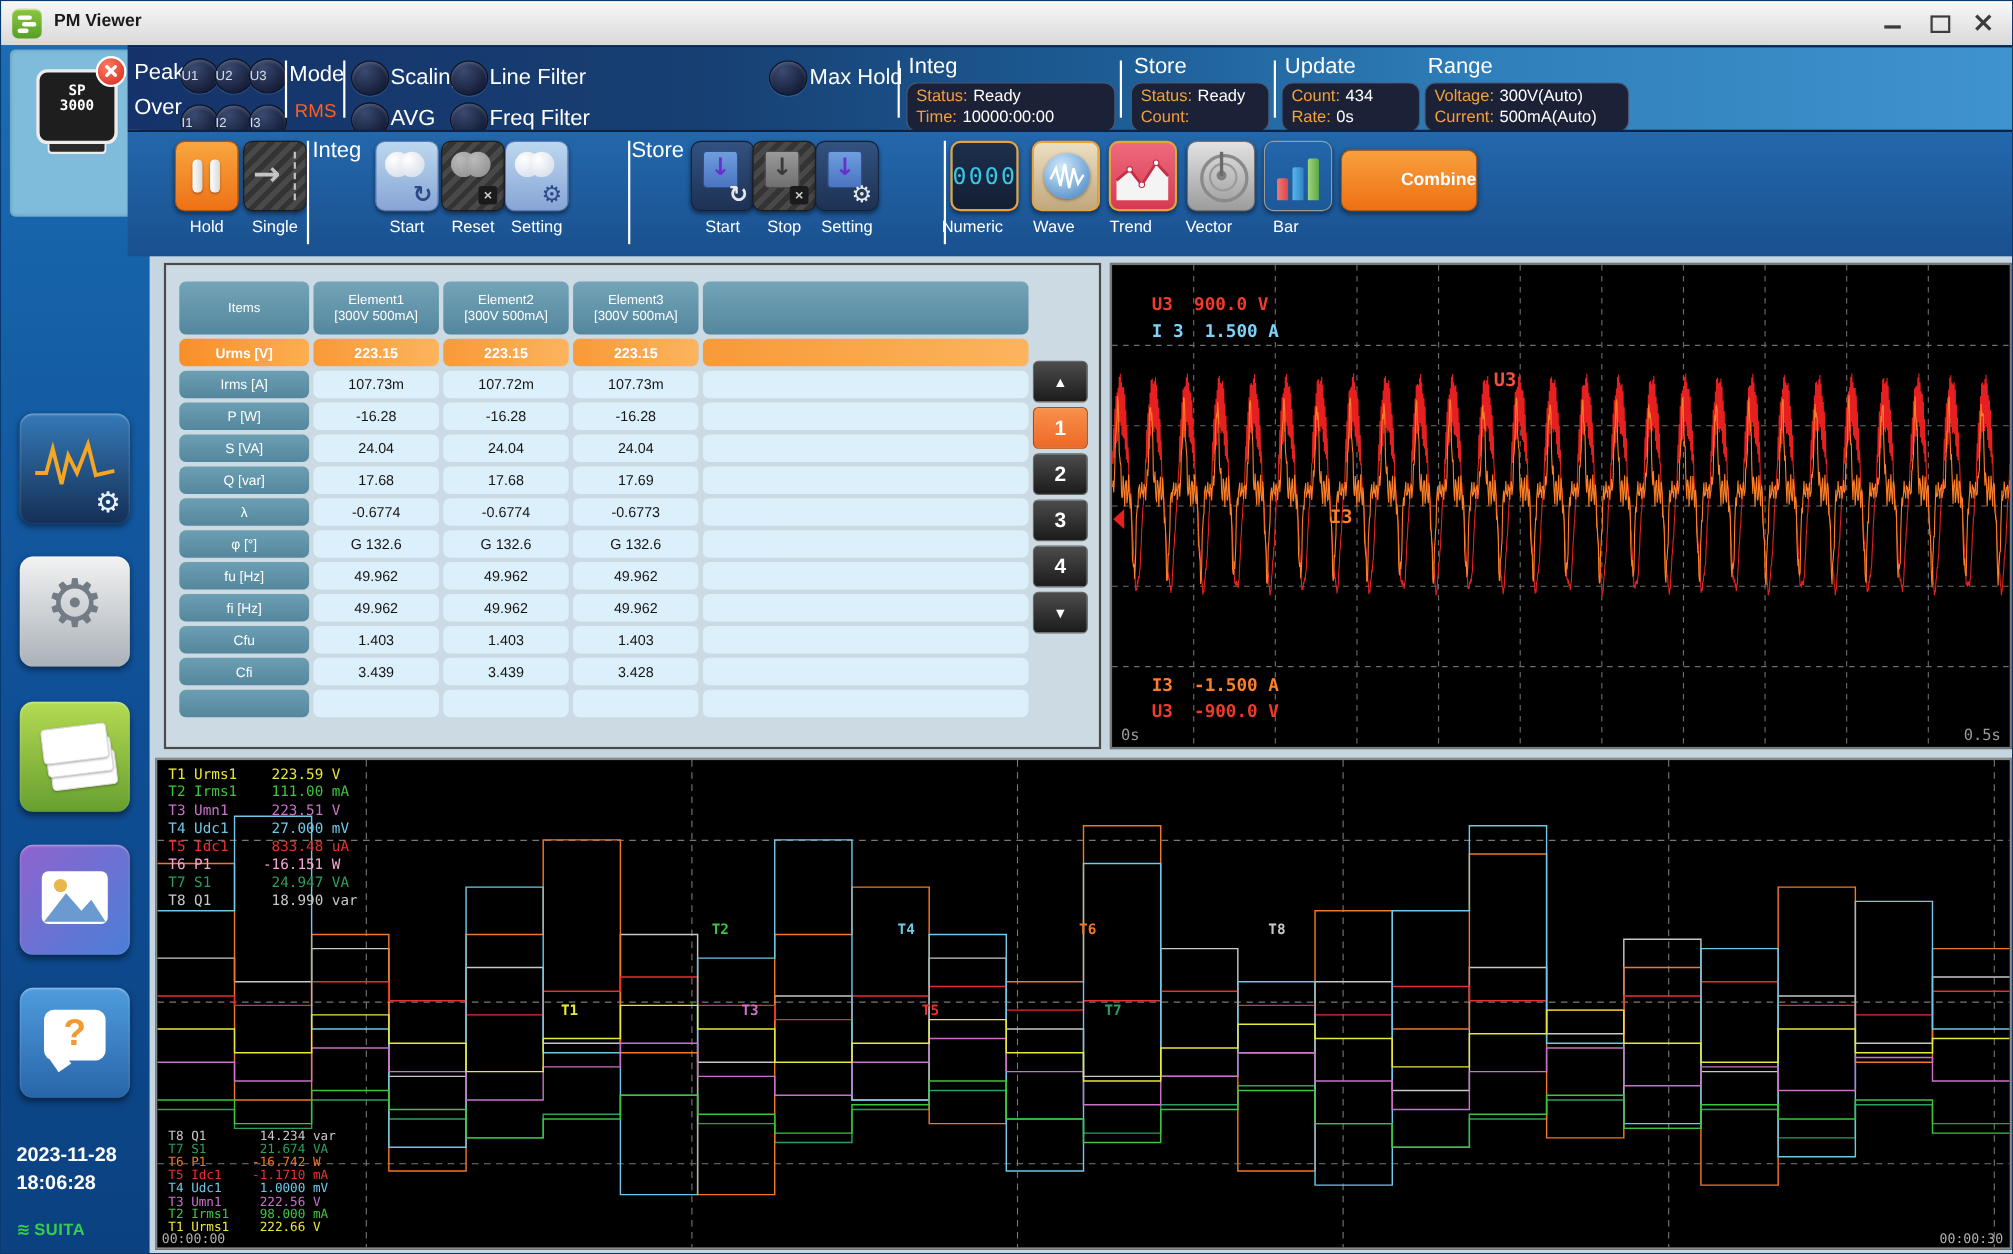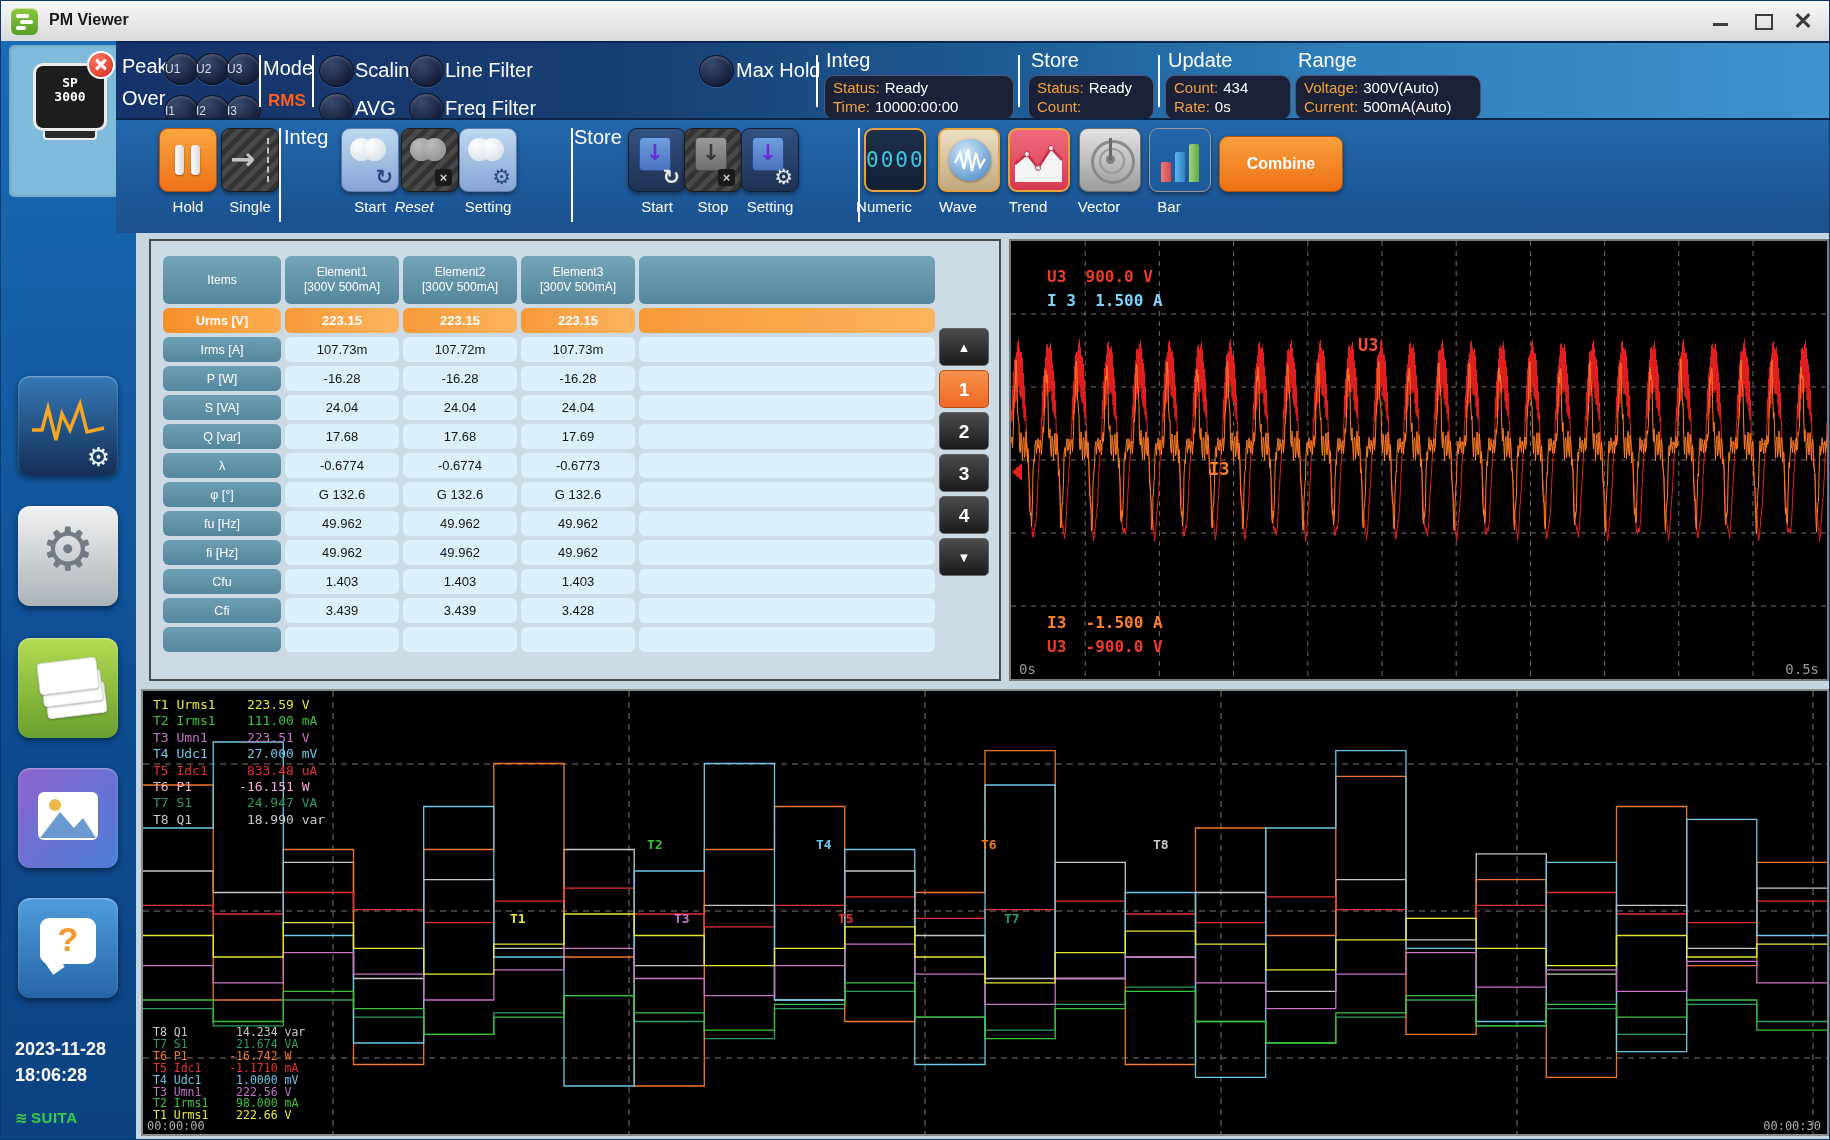--- a/index.html
+++ b/index.html
@@ -52,21 +52,21 @@
   #side-brand{position:absolute;left:14px;top:1068px;color:#35d04a;font-size:15px;font-weight:bold;letter-spacing:.5px;}
   #side-brand .glyph{margin-right:3px;font-family:"DejaVu Sans",sans-serif;}
 
   
   #row1{position:absolute;left:115px;top:40px;width:1715px;height:77px;background:linear-gradient(90deg,#15336a,#173f72 30%,#1d5c95 52%,#2f7fba 72%,#3f93ce 100%);border-top:2px solid #0a2850;box-sizing:border-box;}
   .r1-txt{position:absolute;color:#fff;font-size:20px;}
   #peak-l1{left:6px;top:12px;} #peak-l2{left:6px;top:44px;}
   .oval{position:absolute;width:33px;height:30px;border-radius:50%;background:radial-gradient(circle at 35% 28%,#3b4a70,#141d38 75%);border:1px solid #0a1226;box-shadow:inset 0 2px 3px rgba(255,255,255,.18),0 1px 1px rgba(255,255,255,.15);color:#d5dcec;font-size:12px;text-align:left;line-height:30px;}
   .vdiv1{position:absolute;top:12px;width:2px;height:52px;background:#fff;}
   #mode-lab{left:147px;top:14px;}
-  #mode-val{position:absolute;left:152px;top:48px;color:#ff5f1f;font-size:17px;font-weight:bold;}
+  #mode-val{position:absolute;left:152px;top:48px;color:#ff5f1f;font-size:17px;font-weight:normal;}
   #lab-scaling{left:239px;top:16px;} #lab-avg{left:239px;top:54px;}
   #lab-linef{left:329px;top:16px;} #lab-freqf{left:329px;top:54px;}
   #lab-maxhold{left:620px;top:16px;}
   .sec-title{position:absolute;top:6px;color:#fff;font-size:20px;}
   .stat-box{position:absolute;top:32px;background:#1b2137;border:1px solid #4a5878;border-radius:10px;padding:2px 8px 3px 8px;box-sizing:border-box;}
   .stat-line{display:flex;font-size:15px;line-height:19px;white-space:nowrap;}
   .stat-line .k{color:#f2a13c;margin-right:5px;}
   .stat-line .v{color:#fff;}
   #integ-title{left:710px;} #integ-box{left:708px;width:190px;}
   #store-title{left:915px;} #store-box{left:912px;width:126px;}
@@ -106,21 +106,21 @@
   #btn-vector{left:963px;background:linear-gradient(180deg,#e2e2e2,#9c9c9c);border:1px solid #6f6f6f;}
   #btn-vector .r1{position:absolute;left:11px;top:11px;width:38px;height:38px;border-radius:50%;border:3px solid #8a8a8a;}
   #btn-vector .r2{position:absolute;left:19px;top:19px;width:22px;height:22px;border-radius:50%;border:2.5px solid #9a9a9a;}
   #btn-vector .r3{position:absolute;left:26px;top:26px;width:9px;height:9px;border-radius:50%;background:#808080;}
   #btn-vector .needle{position:absolute;left:29px;top:9px;width:2.5px;height:22px;background:#6a6a6a;}
   #btn-bar{left:1033px;background:#f4f4f4 linear-gradient(#d8d8d8 1px,rgba(0,0,0,0) 1px),linear-gradient(90deg,#d8d8d8 1px,rgba(0,0,0,0) 1px);background-size:9px 9px;border:1px solid #9a9a9a;}
   #btn-bar .b{position:absolute;bottom:9px;width:10px;border-radius:2px 2px 0 0;}
   #btn-bar .b1{left:11px;height:20px;background:linear-gradient(90deg,#ef7a7a,#d84848);}
   #btn-bar .b2{left:25px;height:30px;background:linear-gradient(90deg,#5cb4ea,#2e85c8);}
   #btn-bar .b3{left:39px;height:38px;background:linear-gradient(90deg,#9ed47e,#5faa42);}
-  #btn-combine{position:absolute;left:1103px;top:16px;width:122px;height:54px;border-radius:9px;background:linear-gradient(180deg,#f9a03f,#ee7012);border:1px solid #b55508;color:#fff;font-size:16px;font-weight:bold;text-align:center;line-height:54px;box-shadow:0 2px 5px rgba(0,0,0,.45);cursor:pointer;}
+  #btn-combine{position:absolute;left:1103px;top:16px;width:122px;height:54px;border-radius:9px;background:linear-gradient(180deg,#f9a03f,#ee7012);border:1px solid #b55508;color:#fff;font-size:16px;font-weight:bold;text-align:right;line-height:54px;box-shadow:0 2px 5px rgba(0,0,0,.45);cursor:pointer;}
   .tb-label{position:absolute;top:78px;width:80px;text-align:center;color:#fff;font-size:15px;}
   .sec-label2{position:absolute;top:6px;color:#fff;font-size:20px;}
   #integ-label2{left:168px;} #store-label2{left:458px;}
 
   
   #content{position:absolute;left:135px;top:232px;width:1695px;height:908px;background:#c6d6e0;}
   #table-panel{position:absolute;left:13px;top:6px;width:852px;height:442px;background:#ccdae3;border:2px solid #4a4a4a;box-sizing:border-box;}
   #num-table{position:absolute;left:12px;top:15px;display:grid;grid-template-columns:118px 114px 114px 114px 296px;grid-template-rows:48px repeat(12,25px);gap:4px;}
   .cell{border-radius:6px;display:flex;flex-direction:column;align-items:center;justify-content:center;}
   .h-cell{background:linear-gradient(180deg,#73a4b8,#54879d);color:#fff;font-size:12px;line-height:15px;text-align:center;}
@@ -374,21 +374,21 @@
     <div class="view-btn" id="btn-bar">
       <div class="b b1"></div>
         <div class="b b2"></div>
         <div class="b b3"></div>
     </div>
     <div id="btn-combine">Combine</div>
     <div id="tb-labels">
         <div class="tb-label" style="left: 32px;">Hold</div>
         <div class="tb-label" style="left: 94px;">Single</div>
         <div class="tb-label" style="left: 214px;">Start</div>
-        <div class="tb-label" style="left: 258px; font-style: italic;">Reset</div>
+        <div class="tb-label" style="left: 274px;">Reset</div>
         <div class="tb-label" style="left: 332px;">Setting</div>
         <div class="tb-label" style="left: 501px;">Start</div>
         <div class="tb-label" style="left: 557px;">Stop</div>
         <div class="tb-label" style="left: 614px;">Setting</div>
         <div class="tb-label" style="left: 728px;">Numeric</div>
         <div class="tb-label" style="left: 802px;">Wave</div>
         <div class="tb-label" style="left: 872px;">Trend</div>
         <div class="tb-label" style="left: 943px;">Vector</div>
         <div class="tb-label" style="left: 1013px;">Bar</div>
       </div>

